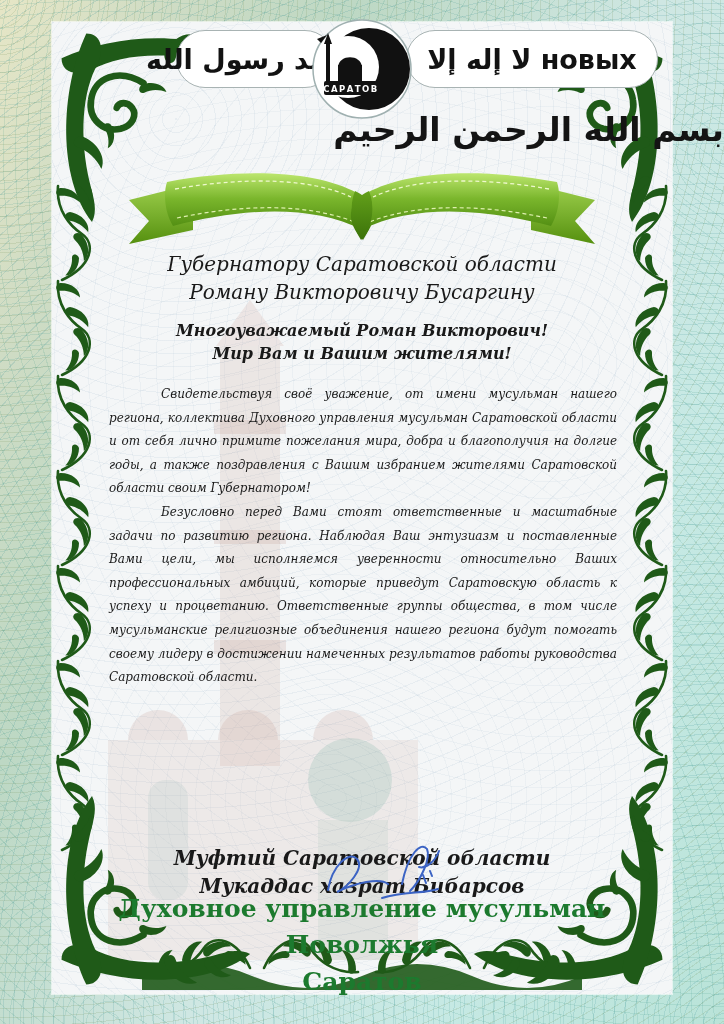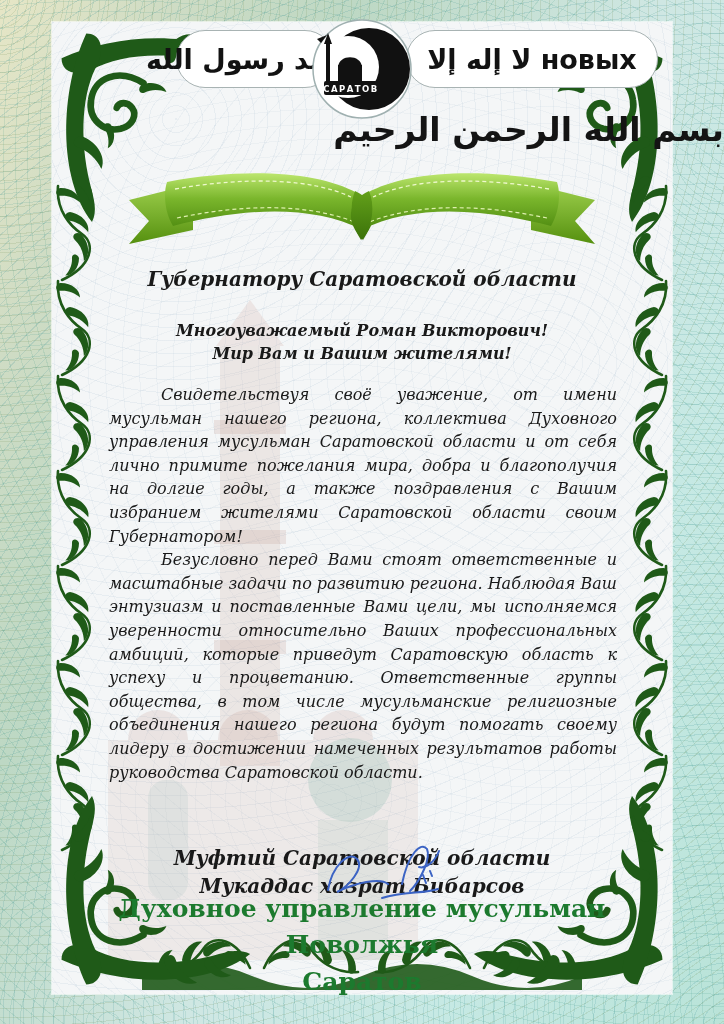--- a/index.html
+++ b/index.html
@@ -46,24 +46,24 @@
   .arabic{font-family:"DejaVu Sans",sans-serif;font-weight:bold;color:#121212;white-space:nowrap}
   .pill .arabic{font-size:27px}
   .logo-wrap{position:absolute;left:311px;top:18px;width:102px;height:102px;z-index:4}
 
   .bismillah{position:absolute;top:110px;left:0;width:100%;text-align:right;z-index:3;
     font-family:"DejaVu Sans",sans-serif;font-weight:bold;font-size:33px;color:#141414}
 
   .ribbon{position:absolute;left:127px;top:172px;z-index:3}
 
   .centered{position:absolute;left:60px;width:604px;text-align:center;color:var(--ink);z-index:3}
-  .address{top:265px;font-size:20px;font-weight:bold;font-style:italic;line-height:1.42}
+  .address{top:250px;font-size:20px;font-weight:normal;font-style:italic;line-height:1.42}
   .salutation{top:320px;font-size:16px;font-weight:bold;font-style:italic;line-height:1.42}
   .body-text{position:absolute;left:109px;top:383px;width:508px;z-index:3;
-    font-size:16px;font-style:italic;line-height:23.6px;color:var(--ink);text-align:justify}
+    font-size:12px;font-style:italic;line-height:23.6px;color:var(--ink);text-align:justify}
   .body-text p{text-indent:52px}
   .sig-block{top:844px;font-size:20px;font-weight:bold;font-style:italic;line-height:1.42}
   .scrawl{position:absolute;left:322px;top:840px;z-index:5}
   .footer{top:891px;font-weight:bold;font-size:25px;line-height:1.45;color:var(--footer-green);font-style:normal;z-index:4}
 
   .watermark{position:absolute;left:88px;top:300px;z-index:0;opacity:.9}
 </style>
 </head>
 <body>
 
@@ -235,20 +235,21 @@
       <path fill="url(#rgTail)" d="M2,28 L66,12 L66,58 L2,72 L22,49 Z"></path>
       <path fill="url(#rgMain)" d="M40,10 C120,-5 192,0 230,21 L236,58 C182,31 112,37 46,54 C38,41 36,22 40,10 Z"></path>
       <path d="M48,17 C122,4 186,7 224,25" stroke="#eef8cd" stroke-width="1.3" fill="none" stroke-dasharray="4 3"></path>
       <path d="M50,46 C116,32 182,31 230,51" stroke="#dff0b0" stroke-width="1.2" fill="none" stroke-dasharray="4 3"></path>
       <path fill="url(#rgCurl)" d="M228,19 C250,29 252,50 234,68 C224,53 222,33 228,19 Z"></path>
     </g>
   </svg>
 
   <div class="centered address">
     <div>Губернатору Саратовской области</div>
+    <div>Роману Викторовичу Бусаргину</div>
   </div>
 
   <div class="centered salutation">
     <div>Многоуважаемый Роман Викторович!</div>
     <div>Мир Вам и Вашим жителями!</div>
   </div>
 
   <div class="body-text">
     <p>Свидетельствуя своё уважение, от имени мусульман нашего региона, коллектива Духовного управления мусульман Саратовской области и от себя лично примите пожелания мира, добра и благополучия на долгие годы, а также поздравления с Вашим избранием жителями Саратовской области своим Губернатором!</p>
     <p>Безусловно перед Вами стоят ответственные и масштабные задачи по развитию региона. Наблюдая Ваш энтузиазм и поставленные Вами цели, мы исполняемся уверенности относительно Ваших профессиональных амбиций, которые приведут Саратовскую область к успеху и процветанию. Ответственные группы общества, в том числе мусульманские религиозные объединения нашего региона будут помогать своему лидеру в достижении намеченных результатов работы руководства Саратовской области.</p>

